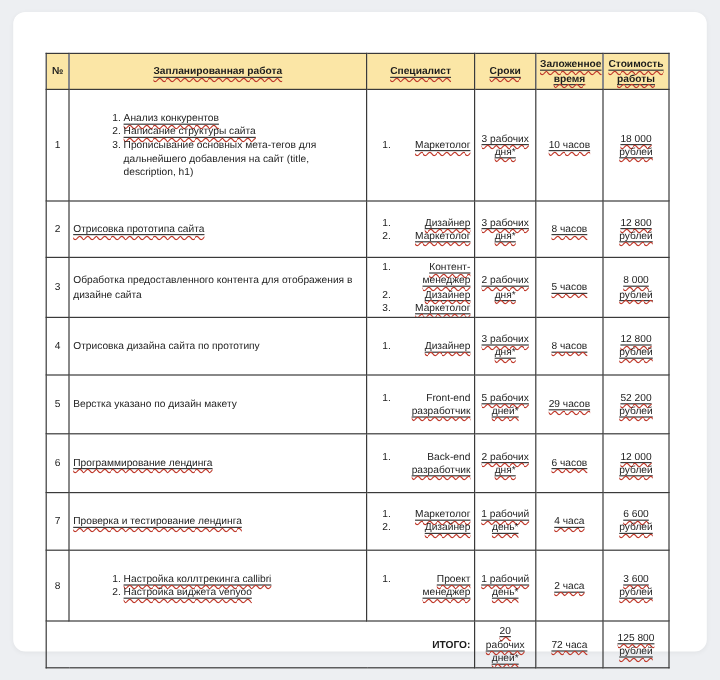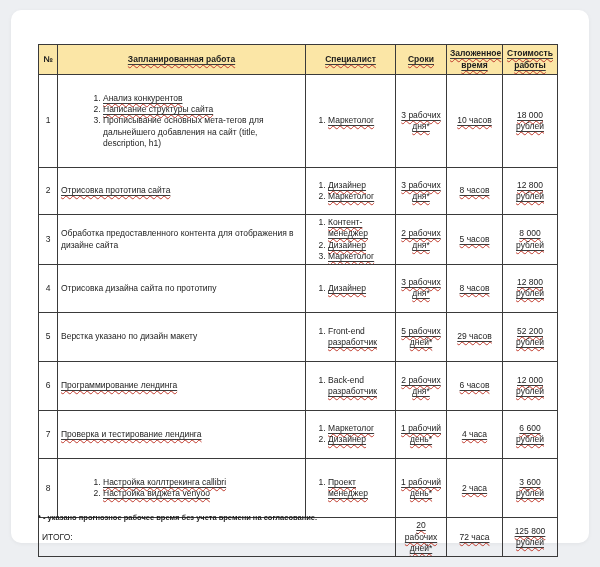--- a/index.html
+++ b/index.html
@@ -40,23 +40,23 @@
   #tbody tr:nth-child(4){height:48px;}
   #tbody tr:nth-child(5){height:49px;}
   #tbody tr:nth-child(6){height:49px;}
   #tbody tr:nth-child(7){height:48px;}
   #tbody tr:nth-child(8){height:51px;}
   #tbody tr:nth-child(9){height:31px;}
   .c-num{text-align:center;}
   .c-work{text-align:left;padding-left:6px;}
   .c-work ol{margin:16px;padding-left:26px;}
   .c-spec{text-align:left;}
-  .c-spec ol{margin:0;padding-left:19px;}
+  .c-spec ol{margin:0;padding-left:19px;text-align:right;}
   .c-center{text-align:center;padding:2px 3px;}
-  .totals-label{font-weight:normal;text-align:left;padding-right:8px;}
+  .totals-label{font-weight:bold;text-align:right;padding-right:8px;}
   .u{
     text-decoration:underline;
     text-decoration-color:#3b3b3b;
     text-decoration-thickness:1px;
     text-underline-offset:2px;
   }
   .sq{
     text-decoration:underline wavy #c0392b;
     text-decoration-thickness:1px;
     text-underline-offset:2px;
@@ -217,14 +217,13 @@
         </tr>
         <tr>
           <td class="totals-label" colspan="3">ИТОГО:</td>
           <td class="c-center"><span class="u"><span class="sq">20 рабочих дней*</span></span></td>
           <td class="c-center"><span class="u"><span class="sq">72 часа</span></span></td>
           <td class="c-center"><span class="u"><span class="sq">125 800 рублей</span></span></td>
         </tr>
       </tbody>
   </table>
 
-  <div class="footnote">* - указано прогнозное рабочее время без учета времени на согласование.</div>
 </div>
 
 </body></html>

